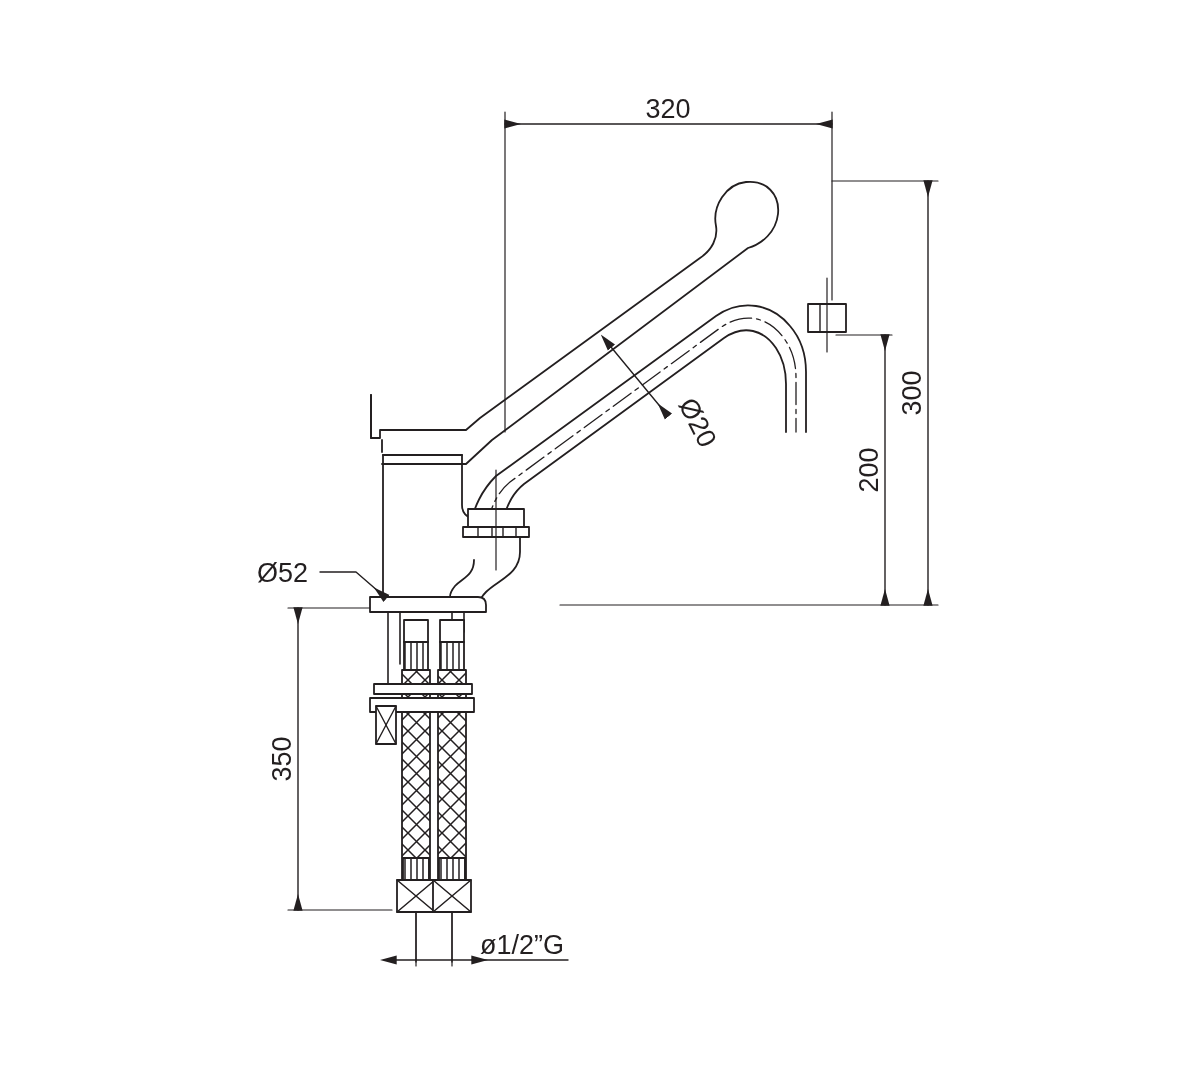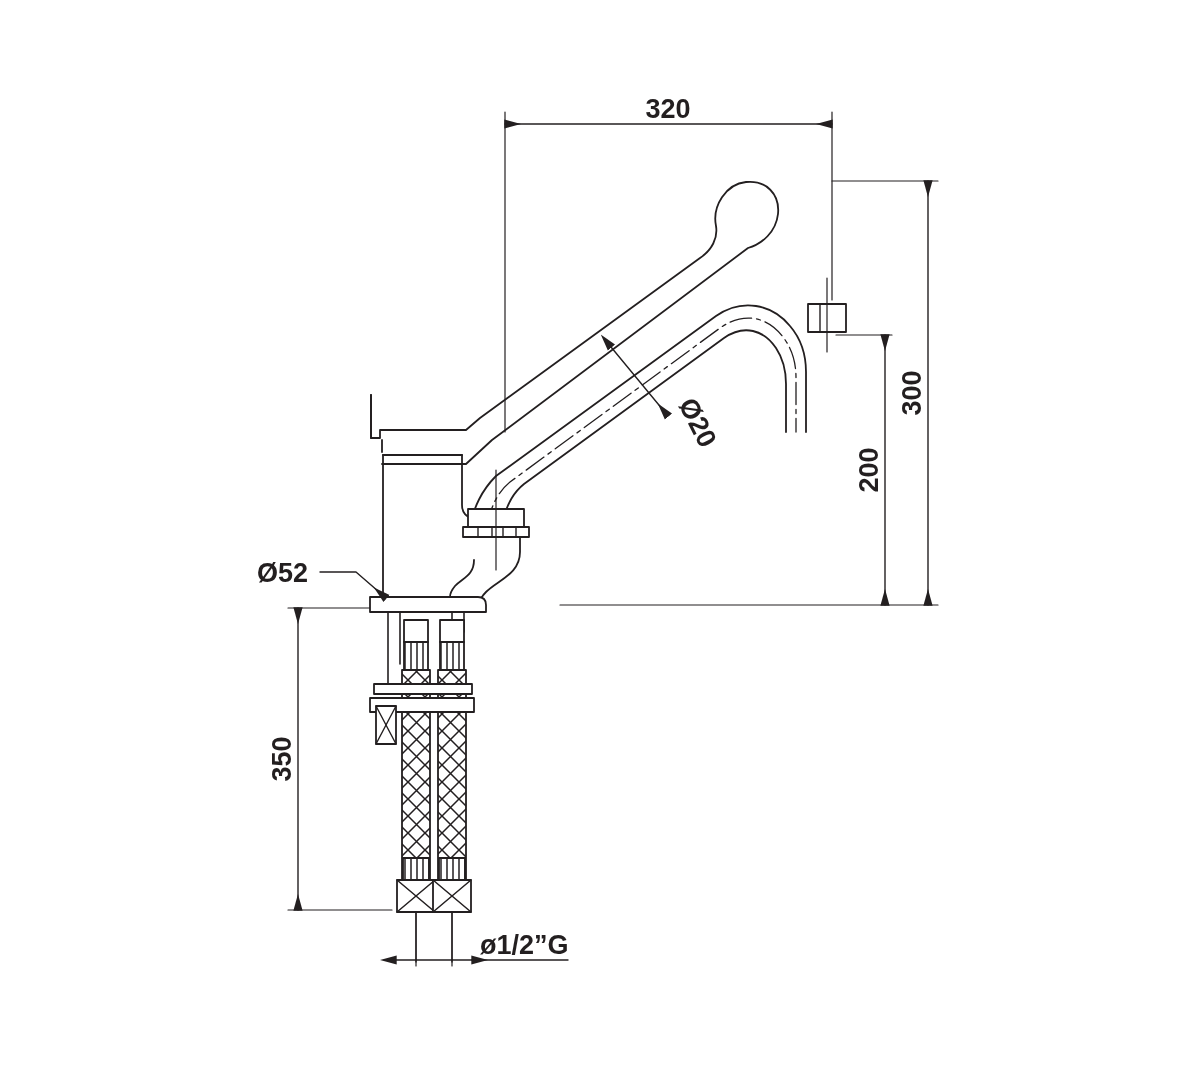--- a/index.html
+++ b/index.html
@@ -1,18 +1,18 @@
 <!DOCTYPE html>
 <html><head>
 <meta charset="utf-8">
 <style>
   html,body{margin:0;padding:0;background:#ffffff;}
   body{width:1200px;height:1080px;overflow:hidden;
        font-family:"Liberation Sans","DejaVu Sans",sans-serif;}
-  #stage{position:relative;width:1104px;height:1080px;background:#fff;font-weight:bold;}
+  #stage{position:relative;width:1104px;height:1080px;background:#fff;}
   svg#dwg{position:absolute;left:0;top:0;width:1200px;height:1080px;display:block;}
   text{font-family:"Liberation Sans","DejaVu Sans",sans-serif;}
 </style>
 </head>
 <body>
 
 <div id="stage">
 
 <svg id="dwg" viewBox="0 0 1200 1080">
   <defs>

